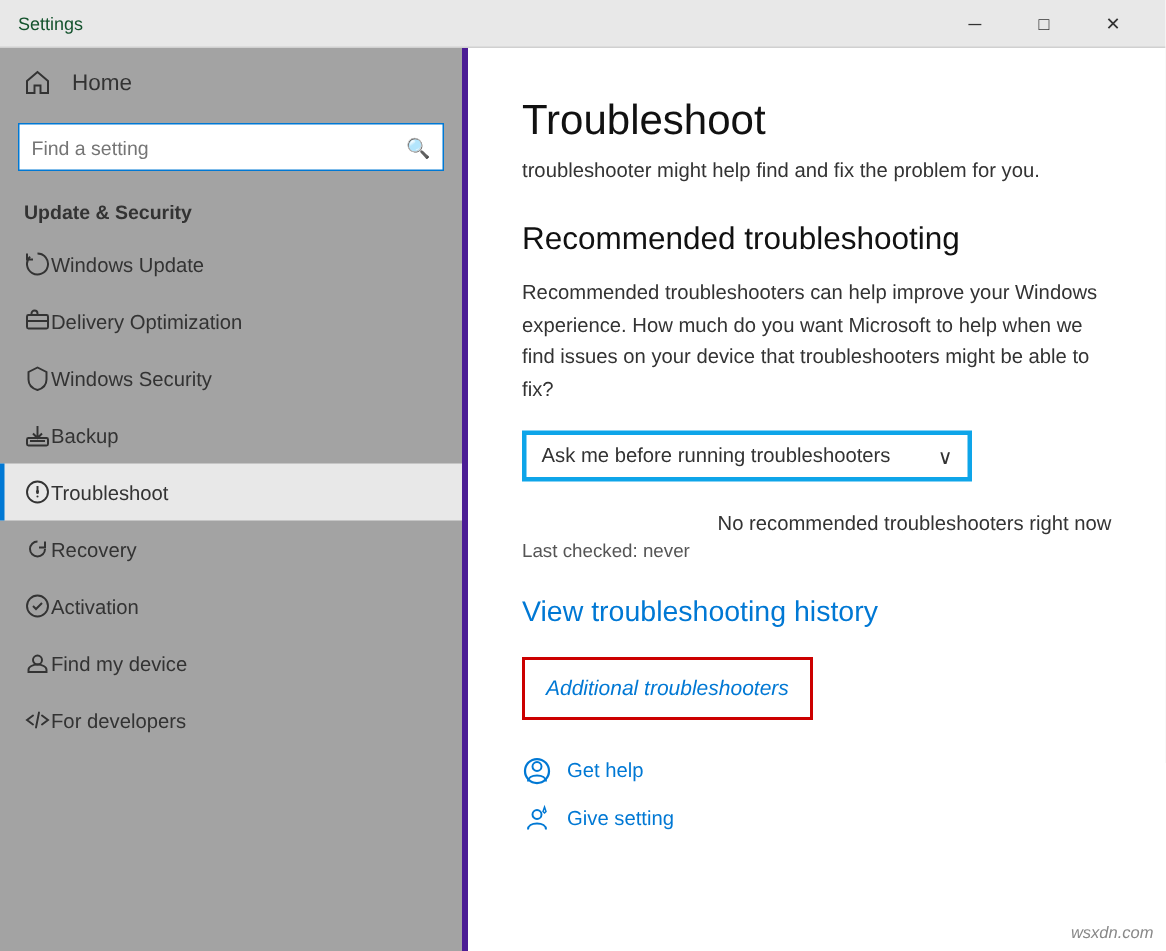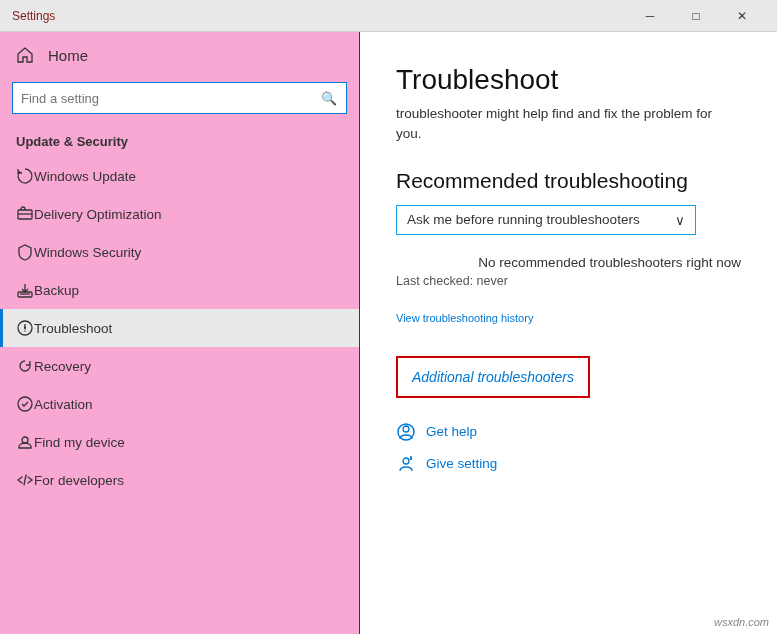--- a/index.html
+++ b/index.html
@@ -18,21 +18,21 @@
       background: #e8e8e8;
       height: 32px;
       display: flex;
       align-items: center;
       padding: 0 12px;
       flex-shrink: 0;
       border-bottom: 1px solid #d0d0d0;
     }
     .title-bar-title {
       font-size: 12px;
-      color: #7f1d1d;
+      color: #14532d;
       flex: 1;
     }
     .title-bar-controls {
       display: flex;
       gap: 0;
     }
     .title-bar-btn {
       width: 46px;
       height: 32px;
       display: flex;
@@ -47,27 +47,27 @@
 
     
     .app-body {
       display: flex;
       flex: 1;
       overflow: hidden;
     }
 
     
     .sidebar {
-      width: 360px;
-      background: #f9a8d4;
+      width: 312px;
+      background: #a3a3a3;
       flex-shrink: 0;
       display: flex;
       flex-direction: column;
       padding-top: 0;
-      border-right: 1px solid #4c1d95;
+      border-right: 4px solid #4c1d95;
       overflow-y: auto;
     }
 
     .sidebar-home {
       display: flex;
       align-items: center;
       padding: 14px 16px;
       cursor: pointer;
       gap: 14px;
       font-size: 15px;
@@ -167,21 +167,21 @@
       font-size: 13.5px;
       color: #333;
       line-height: 1.6;
       margin-bottom: 16px;
     }
 
     .dropdown-select {
       display: flex;
       align-items: center;
       justify-content: space-between;
-      border: 1px solid #0ea5e9;
+      border: 3px solid #0ea5e9;
       padding: 6px 10px;
       width: 300px;
       cursor: pointer;
       background: white;
       font-size: 13.5px;
       color: #333;
       margin-bottom: 20px;
     }
 
     .no-troubleshooters {
@@ -191,26 +191,26 @@
       text-align: right;
     }
 
     .last-checked {
       font-size: 12.5px;
       color: #555;
       margin-bottom: 24px;
     }
 
     .link-blue {
-      font-size: 11px;
+      font-size: 19px;
       color: #0078d4;
       cursor: pointer;
       text-decoration: none;
       display: block;
-      margin-bottom: 32px;
+      margin-bottom: 18px;
     }
 
     .additional-troubleshooters-box {
       border: 2px solid #cc0000;
       padding: 10px 14px;
       display: inline-block;
       margin-bottom: 24px;
     }
     .additional-troubleshooters-box a {
       font-size: 14px;
@@ -375,20 +375,21 @@
       <span>For developers</span>
     </div>
 
   </div>
 
   <div class="main-panel">
     <h1 class="page-title">Troubleshoot</h1>
     <p class="page-subtitle">troubleshooter might help find and fix the problem for you.</p>
 
     <h2 class="section-title">Recommended troubleshooting</h2>
+    <p class="section-desc">Recommended troubleshooters can help improve your Windows experience. How much do you want Microsoft to help when we find issues on your device that troubleshooters might be able to fix?</p>
 
     <div class="dropdown-select">
       <span>Ask me before running troubleshooters</span>
       <span>∨</span>
     </div>
 
     <p class="no-troubleshooters">No recommended troubleshooters right now</p>
     <p class="last-checked">Last checked: never</p>
 
     <a class="link-blue">View troubleshooting history</a>

